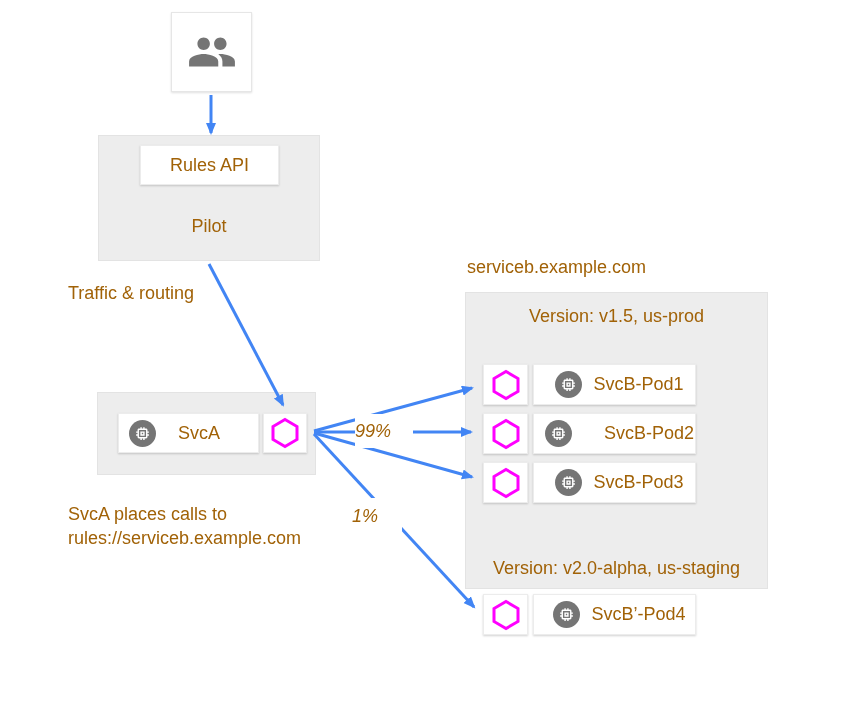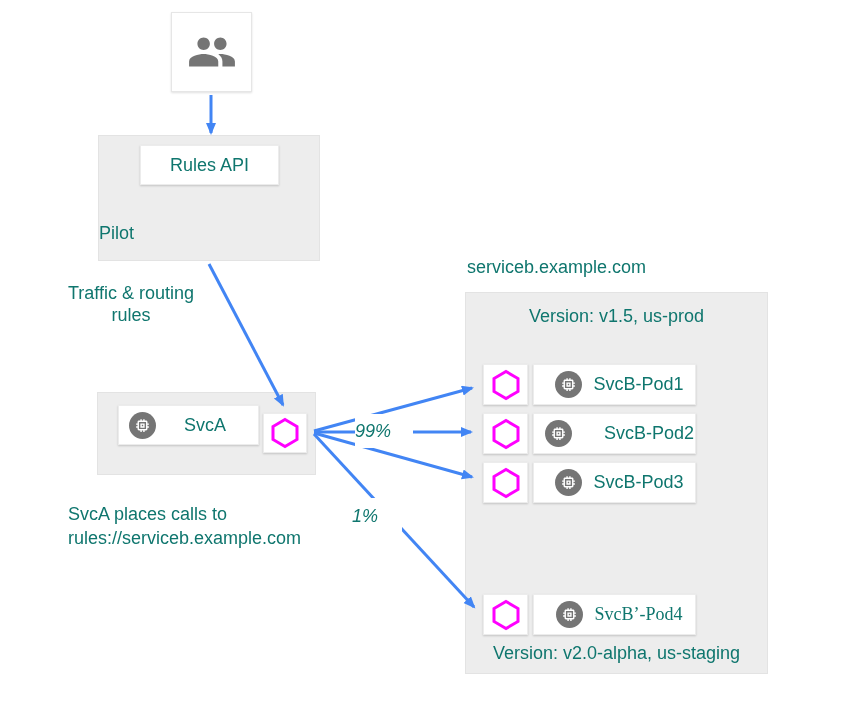--- a/index.html
+++ b/index.html
@@ -1,52 +1,52 @@
 <!DOCTYPE html>
 <html><head>
 <meta charset="utf-8">
 <style>
   html,body{margin:0;padding:0;background:#fff;}
   .canvas{
     position:relative;width:852px;height:705px;background:#fff;overflow:hidden;
-    font-family:"Liberation Sans",sans-serif;color:#0f766e;
+    font-family:"Liberation Sans",sans-serif;color:#a16207;
   }
   .panel{position:absolute;background:#ededed;border:1px solid #e3e3e3;box-sizing:border-box;}
   .whitebox{
     position:absolute;background:#fff;border:1px solid #ececec;box-sizing:border-box;
     box-shadow:0 1px 2px rgba(0,0,0,.18);display:flex;align-items:center;justify-content:center;
   }
   
   .users-node{
     position:absolute;left:171px;top:12px;width:81px;height:80px;background:#fff;
     border:1px solid #e6e6e6;box-sizing:border-box;box-shadow:0 1px 2px rgba(0,0,0,.12);
     display:flex;align-items:center;justify-content:center;
   }
   
   .pilot-panel{left:98px;top:135px;width:222px;height:126px;}
   .rules-api{left:41px;top:9px;width:139px;height:40px;font-size:18px;}
-  .pilot-title{position:absolute;left:0;right:0;bottom:16px;text-align:left;font-size:18px;}
+  .pilot-title{position:absolute;left:0;right:0;bottom:23px;text-align:center;font-size:18px;}
   
   .svca-panel{left:97px;top:392px;width:219px;height:83px;}
-  .svca-node{left:20px;top:12px;width:141px;height:40px;font-size:18px;justify-content:flex-start;padding-left:10px;gap:28px;}
+  .svca-node{left:20px;top:20px;width:141px;height:40px;font-size:18px;justify-content:flex-start;padding-left:10px;gap:22px;}
   .svca-envoy{left:165px;top:20px;width:44px;height:40px;}
   .chip-circle{width:27px;height:27px;border-radius:50%;background:#757575;display:flex;align-items:center;justify-content:center;flex:0 0 auto;}
   
   .freetext{position:absolute;font-size:18px;line-height:22px;}
   .traffic-label{left:68px;top:282px;text-align:center;}
   .calls-label{left:68px;top:502px;line-height:24px;}
   .sb-title{left:467px;top:256px;font-size:18px;}
   
-  .serviceb-panel{left:465px;top:292px;width:303px;height:382px;}
+  .serviceb-panel{left:465px;top:292px;width:303px;height:297px;}
   .version-label{position:absolute;left:0;right:0;text-align:center;font-size:18px;}
   .version-top{top:13px;}
   .version-bottom{bottom:9px;}
   .hexbox{width:45px;height:41px;left:17px;}
   .podbox{left:67px;width:163px;height:41px;justify-content:center;padding-left:10px;gap:11px;font-size:18px;}
-  .row0{top:71px;} .row1{top:120px;gap:32px;} .row2{top:169px;} .row3{top:301px;font-family:Liberation Serif, serif;}
+  .row0{top:71px;} .row1{top:120px;gap:32px;} .row2{top:169px;} .row3{top:301px;}
   
   .arrows{position:absolute;left:0;top:0;pointer-events:none;}
   .arrows line{stroke:#4285f4;stroke-width:3;}
   
   .pct{position:absolute;background:#fff;font-size:18px;z-index:5;text-align:left;font-style:italic;}
   .pct-99{left:355px;top:414px;width:58px;height:34px;line-height:34px;}
   .pct-1{left:352px;top:498px;width:50px;height:36px;line-height:36px;}
 </style>
 </head>
 <body>
@@ -61,21 +61,20 @@
 
   <div class="panel pilot-panel">
     <div class="whitebox rules-api">
       <span>Rules API</span>
     </div>
     <div class="pilot-title">Pilot</div>
   </div>
 
   <div class="freetext traffic-label">
     <div>Traffic &amp; routing</div>
-    <div>rules</div>
   </div>
 
   <div class="panel svca-panel">
     <div class="whitebox svca-node">
       <span class="chip-circle">
         <svg width="17" height="17" viewBox="0 0 24 24">
           <path fill="#ffffff" d="M15 9H9v6h6V9zm-2 4h-2v-2h2v2zm8-2V9h-2V7c0-1.1-.9-2-2-2h-2V3h-2v2h-2V3H9v2H7c-1.1 0-2 .9-2 2v2H3v2h2v2H3v2h2v2c0 1.1.9 2 2 2h2v2h2v-2h2v2h2v-2h2c1.1 0 2-.9 2-2v-2h2v-2h-2v-2h2zm-4 6H7V7h10v10z"></path>
         </svg>
       </span>
       <span>SvcA</span>

